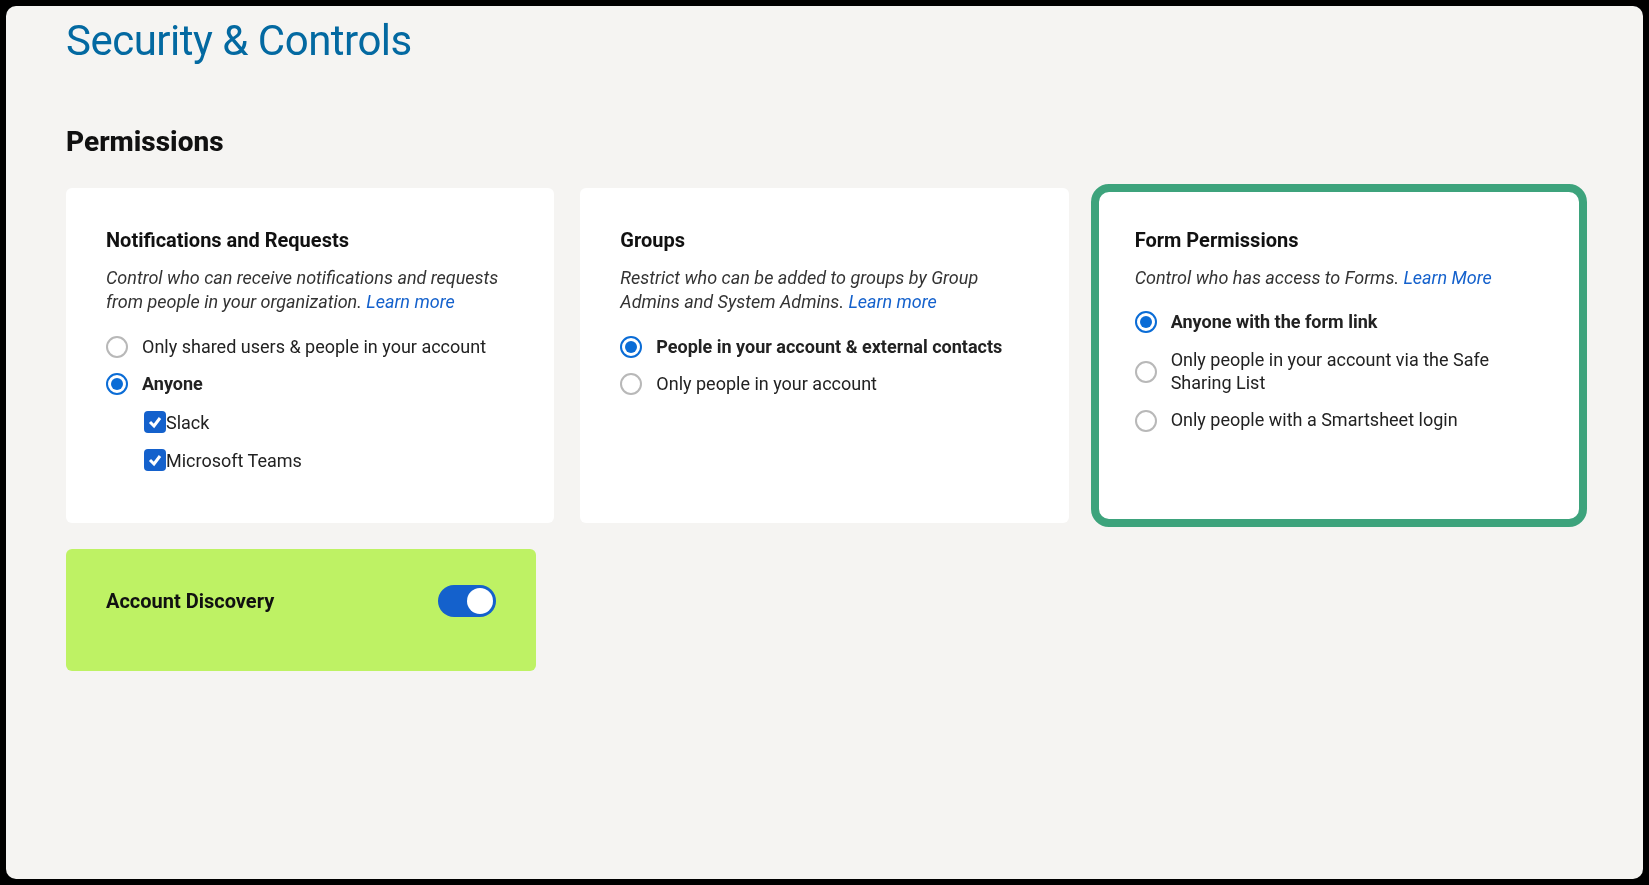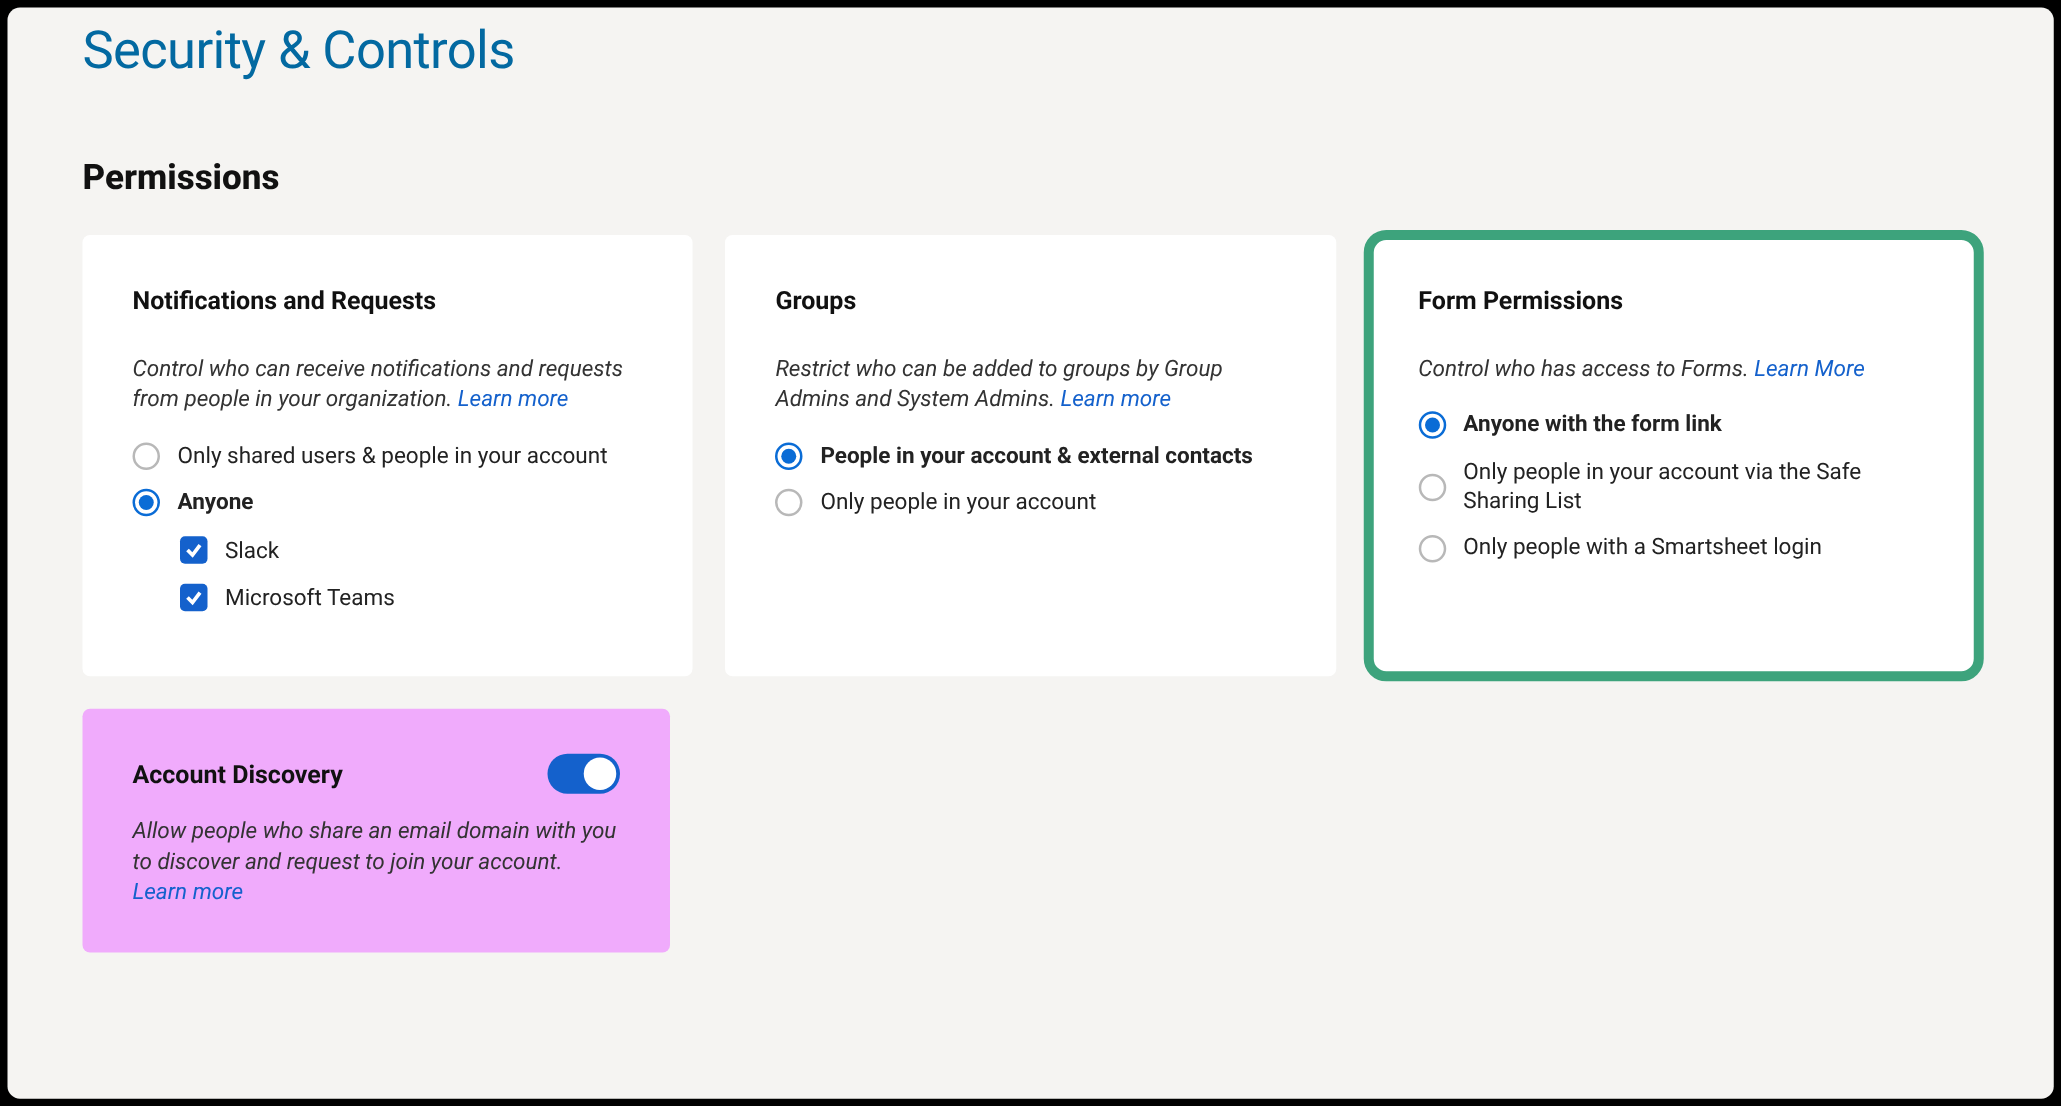--- a/index.html
+++ b/index.html
@@ -45,21 +45,21 @@
   }
   .card.highlighted {
     outline: 8px solid #3da37c;
     outline-offset: -4px;
     border-radius: 14px;
   }
   .card-title {
     font-size: 20px;
     font-weight: 700;
     color: #111;
-    margin-bottom: 32px;
+    margin-bottom: 14px;
   }
   .card-desc {
     font-size: 18px;
     color: #333;
     line-height: 1.35;
     margin-bottom: 20px;
     font-style: italic;
   }
   .link {
     color: #1461cc;
@@ -103,21 +103,20 @@
     line-height: 1.3;
   }
   .radio-label.bold { font-weight: 700; }
   .sub-checks {
     margin-left: 38px;
     margin-top: 12px;
   }
   .check-row {
     display: flex;
     align-items: center;
-    gap: 14px;
     margin: 16px 0;
     cursor: pointer;
   }
   .checkbox {
     width: 22px;
     height: 22px;
     background: #1461cc;
     border-radius: 4px;
     flex: 0 0 auto;
     display: flex;
@@ -130,21 +129,21 @@
     stroke: #fff;
     stroke-width: 3;
     fill: none;
   }
   .check-label {
     font-size: 18px;
     color: #222;
   }
   .small-card {
     width: 470px;
-    background: #f0abfc;
+    background: #bef264;
     border-radius: 6px;
     padding: 36px 40px;
   }
   .small-card-header {
     display: flex;
     align-items: center;
     justify-content: space-between;
     margin-bottom: 18px;
   }
   .toggle {
@@ -249,18 +248,15 @@
       </div>
     </div>
 
   </div>
 
   <div class="small-card">
     <div class="small-card-header">
       <div class="card-title" style="margin-bottom:0">Account Discovery</div>
       <div class="toggle"></div>
     </div>
-    <div class="card-desc" style="margin-bottom:0">
-      <span>Allow people who share an email domain with you to discover and request to join your account. </span><a class="link">Learn more</a>
-    </div>
   </div>
 
 </div>
 
 </body></html>

